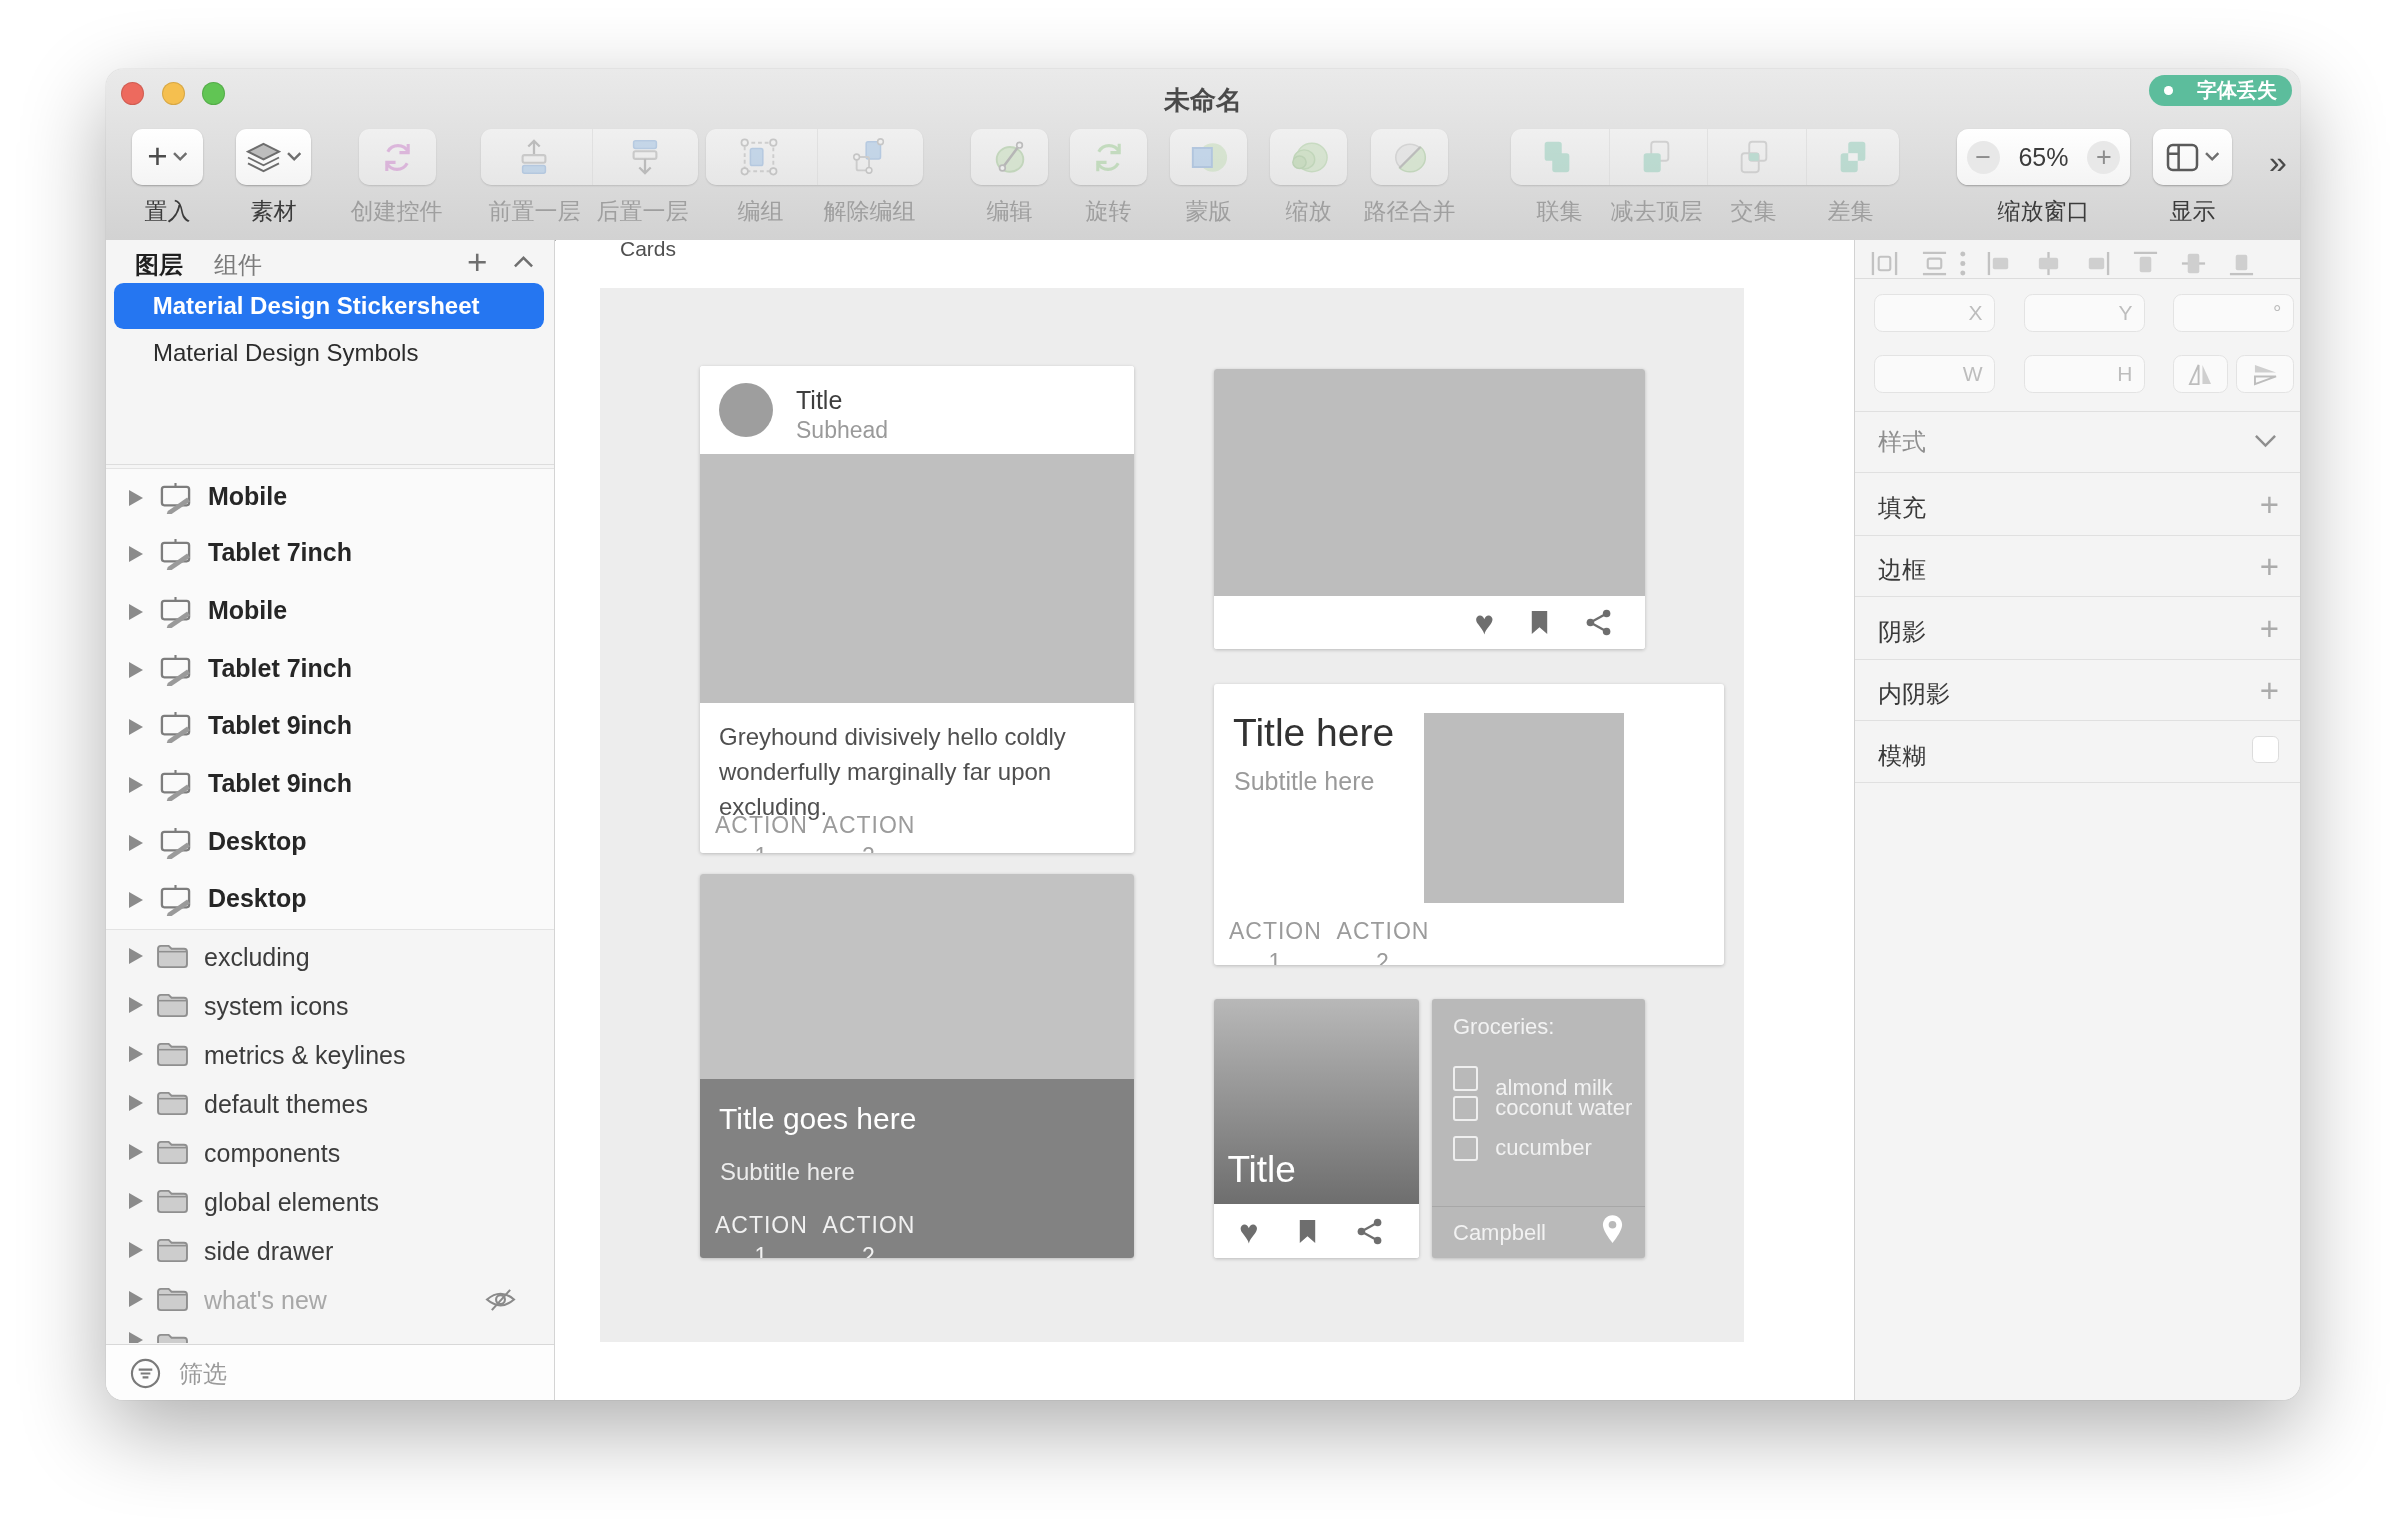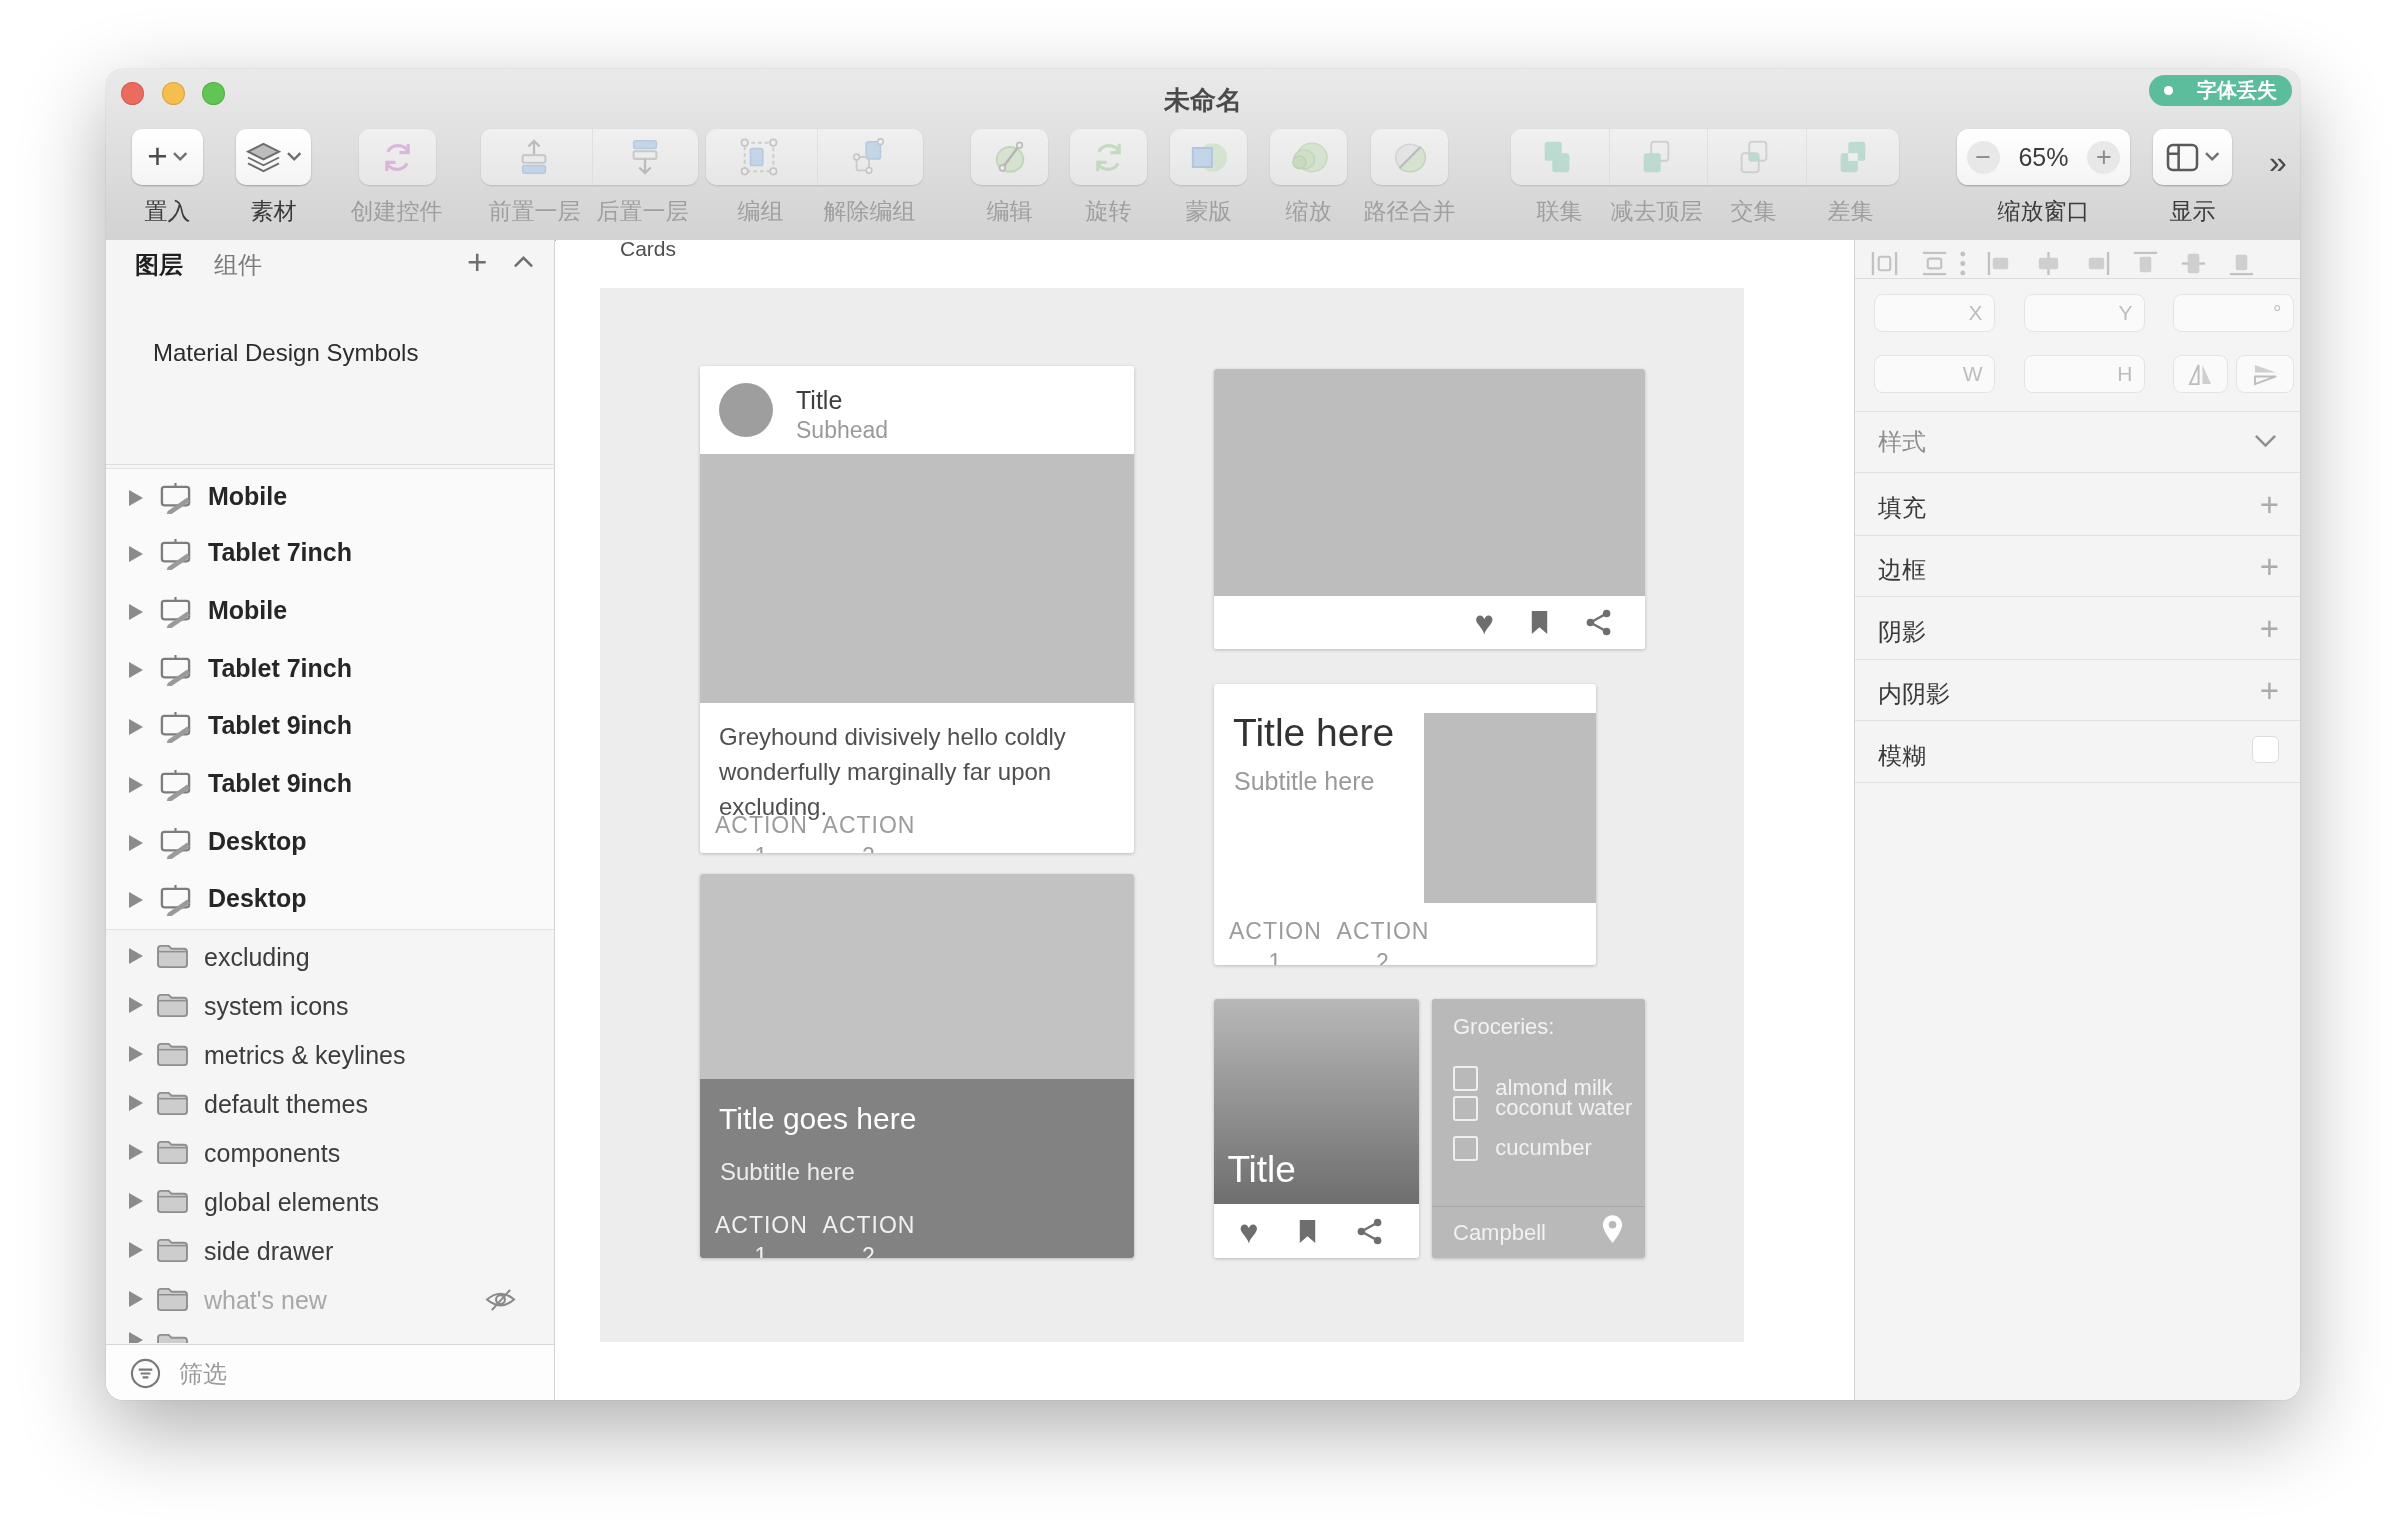--- a/index.html
+++ b/index.html
@@ -272,20 +272,23 @@
   </div>
 
   <div class="sidebar">
     <span class="tab" style="left:29px;top:8.6px;font-weight:700;color:#1f1f1f;">图层</span>
     <span class="tab" style="left:108px;top:8.6px;color:#7b7b7b;">组件</span>
     <span style="position:absolute;left:361px;top:1.9px;font-size:35px;font-weight:300;color:#6f6f6f;">+</span>
     <svg style="position:absolute;left:407px;top:15.4px;" width="21" height="13.4" viewBox="0 0 22 14">
         <polyline points="2,12 11,3 20,12" fill="none" stroke="#6f6f6f" stroke-width="2.6"></polyline>
       </svg>
 
+    <div class="pagesel">
+      <span>Material Design Stickersheet</span>
+    </div>
     <div class="page2">
       <span>Material Design Symbols</span>
     </div>
     <div class="pagesdiv"></div>
 
     <div class="lrow" style="top:228px;border-top:1px solid #e3e3e3;">
       <span class="tri"></span>
       <svg class="abicon" width="35" height="33" viewBox="0 0 36 34">
           <line x1="18" y1="1" x2="18" y2="5" stroke="#7d7d7d" stroke-width="2.2"></line>
           <rect x="4" y="5" width="28" height="19" rx="2.5" fill="none" stroke="#7d7d7d" stroke-width="2.4"></rect>
@@ -471,21 +474,21 @@
         <svg width="27" height="27" viewBox="0 0 30 30">
             <circle cx="24" cy="5" r="4.2" fill="#6e6e6e"></circle>
             <circle cx="6" cy="15" r="4.2" fill="#6e6e6e"></circle>
             <circle cx="24" cy="25" r="4.2" fill="#6e6e6e"></circle>
             <line x1="6" y1="15" x2="24" y2="5" stroke="#6e6e6e" stroke-width="2.6"></line>
             <line x1="6" y1="15" x2="24" y2="25" stroke="#6e6e6e" stroke-width="2.6"></line>
           </svg>
       </div>
     </div>
 
-    <div class="card" style="left:658px;top:444px;width:382px;height:281px;">
+    <div class="card" style="left:658px;top:444px;width:510px;height:281px;">
       <div style="position:absolute;left:19px;top:27px;font-size:39px;color:#323232;">Title here</div>
       <div style="position:absolute;left:20px;top:83px;font-size:25px;color:#9a9a9a;">Subtitle here</div>
       <div class="media" style="position:absolute;left:210px;top:29px;width:200px;height:190px;background:#bdbdbd;"></div>
       <div class="act" style="position:absolute;left:13.4px;top:232px;">ACTION 1</div>
       <div class="act" style="position:absolute;left:121px;top:232px;">ACTION 2</div>
     </div>
 
     <div class="card" style="left:144px;top:634px;width:434px;height:384px;">
       <div class="media" style="position:absolute;left:0;top:0;right:0;height:205px;background:#c2c2c2;"></div>
       <div style="position:absolute;left:0;top:205px;right:0;bottom:0;background:#828282;">

